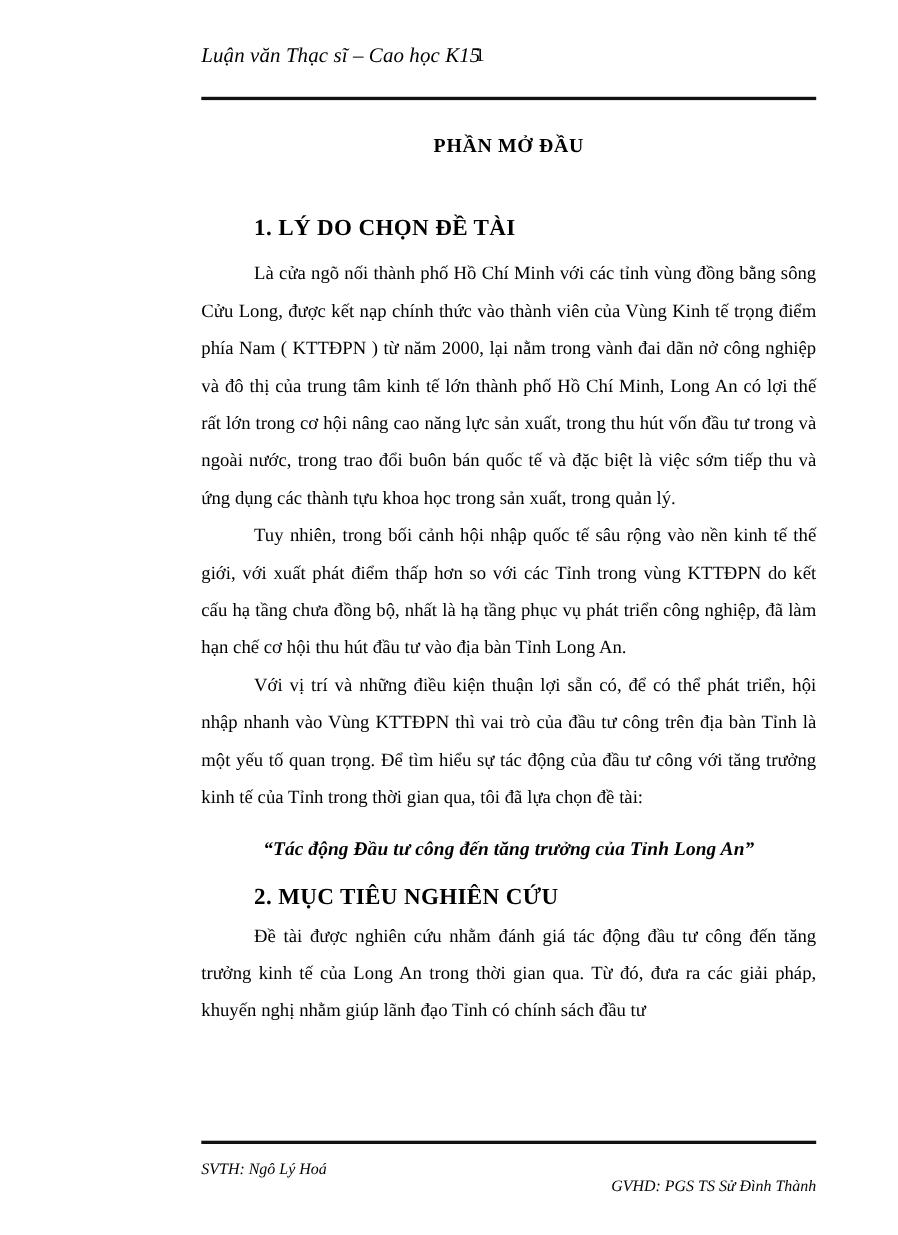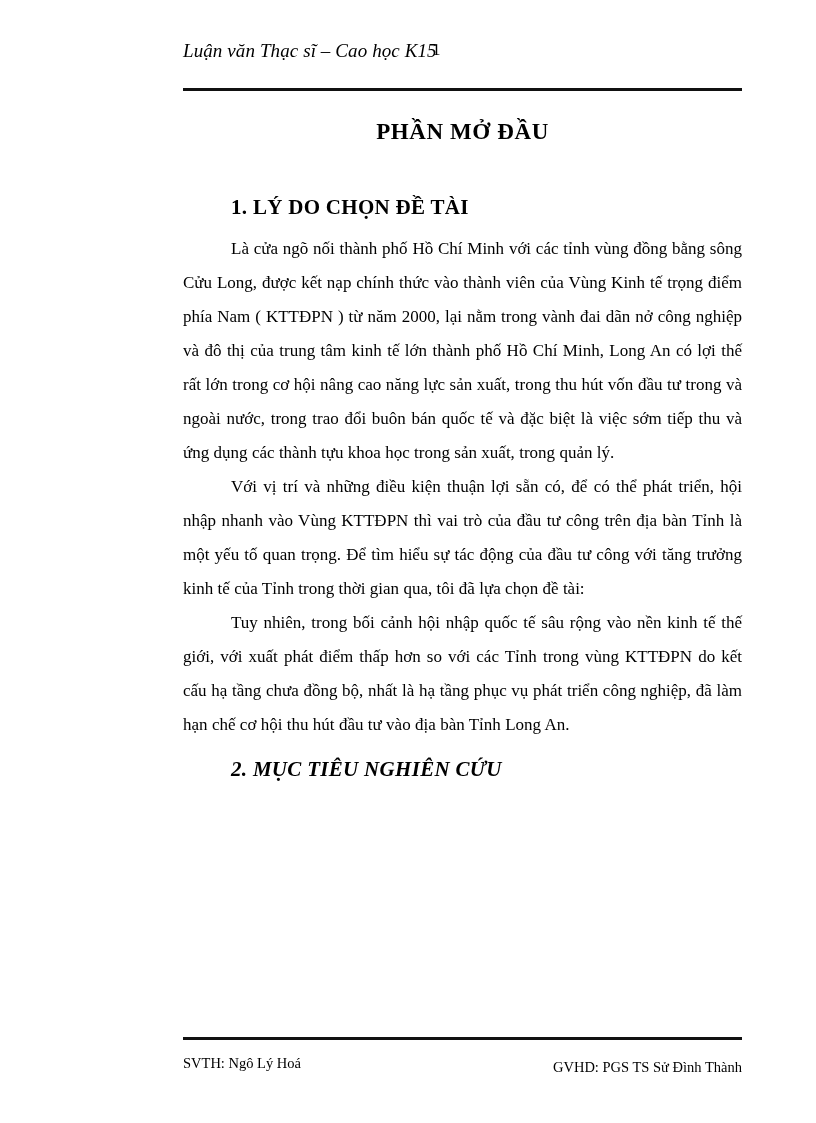--- a/index.html
+++ b/index.html
@@ -57,36 +57,35 @@
   
   .body-block {
     position: absolute;
     left: 183px;
     top: 118px;
     width: 559px;
   }
   .doc-title {
     text-align: center;
     font-weight: bold;
-    font-size: 23px;
+    font-size: 18px;
     letter-spacing: 0.6px;
     margin: 0 0 48px 0;
     line-height: 28px;
   }
   .section-heading {
     font-weight: bold;
     font-size: 21px;
     letter-spacing: 0.3px;
     margin: 0 0 12px 0;
     padding-left: 48px;
     line-height: 26px;
   }
   .section-heading.tight {
     margin: 14px 0 6px 0;
-    font-style: italic;
   }
   p.para {
     margin: 0;
     font-size: 17px;
     line-height: 34px;
     text-align: justify;
     text-indent: 48px;
     hyphens: none;
     word-spacing: 0.1px;
   }
@@ -103,32 +102,33 @@
     letter-spacing: 0.1px;
   }
 
   
   .footer-band {
     position: absolute;
     left: 183px;
     top: 1055px;
     width: 559px;
     height: 24px;
+    font-style: italic;
     font-size: 14.5px;
   }
   .footer-left {
     position: absolute;
     left: 0;
     top: 0;
     white-space: nowrap;
   }
   .footer-right {
     position: absolute;
     right: 0;
-    top: 4px;
+    top: 16px;
     white-space: nowrap;
   }
 </style>
 </head>
 <body>
 
 <div class="page">
 
   <div class="header-band">
     <div class="header-left">Luận văn Thạc sĩ – Cao học K15</div>
@@ -138,27 +138,29 @@
   <div class="rule rule-top"></div>
 
   <div class="body-block">
 
     <div class="doc-title">PHẦN MỞ ĐẦU</div>
 
     <div class="section-heading">1. LÝ DO CHỌN ĐỀ TÀI</div>
 
     <p class="para">Là cửa ngõ nối thành phố Hồ Chí Minh với các tỉnh vùng đồng bằng sông Cửu Long, được kết nạp chính thức vào thành viên của Vùng Kinh tế trọng điểm phía Nam ( KTTĐPN ) từ năm 2000, lại nằm trong vành đai dãn nở công nghiệp và đô thị của trung tâm kinh tế lớn thành phố Hồ Chí Minh, Long An có lợi thế rất lớn trong cơ hội nâng cao năng lực sản xuất, trong thu hút vốn đầu tư trong và ngoài nước, trong trao đổi buôn bán quốc tế và đặc biệt là việc sớm tiếp thu và ứng dụng các thành tựu khoa học trong sản xuất, trong quản lý.</p>
 
+    <p class="para">Tuy nhiên, trong bối cảnh hội nhập quốc tế sâu rộng vào nền kinh tế thế giới, với xuất phát điểm thấp hơn so với các Tỉnh trong vùng KTTĐPN do kết cấu hạ tầng chưa đồng bộ, nhất là hạ tầng phục vụ phát triển công nghiệp, đã làm hạn chế cơ hội thu hút đầu tư vào địa bàn Tỉnh Long An.</p>
+
     <p class="para">Với vị trí và những điều kiện thuận lợi sẵn có, để có thể phát triển, hội nhập nhanh vào Vùng KTTĐPN thì vai trò của đầu tư công trên địa bàn Tỉnh là một yếu tố quan trọng. Để tìm hiểu sự tác động của đầu tư công với tăng trưởng kinh tế của Tỉnh trong thời gian qua, tôi đã lựa chọn đề tài:</p>
 
-    <p class="para">Tuy nhiên, trong bối cảnh hội nhập quốc tế sâu rộng vào nền kinh tế thế giới, với xuất phát điểm thấp hơn so với các Tỉnh trong vùng KTTĐPN do kết cấu hạ tầng chưa đồng bộ, nhất là hạ tầng phục vụ phát triển công nghiệp, đã làm hạn chế cơ hội thu hút đầu tư vào địa bàn Tỉnh Long An.</p>
-
+    <div class="quoted-title">“Tác động Đầu tư công đến tăng trưởng của Tỉnh Long An”</div>
 
     <div class="section-heading tight">2. MỤC TIÊU NGHIÊN CỨU</div>
 
+    <p class="para last-flush">Đề tài được nghiên cứu nhằm đánh giá tác động đầu tư công đến tăng trưởng kinh tế của Long An trong thời gian qua. Từ đó, đưa ra các giải pháp, khuyến nghị nhằm giúp lãnh đạo Tỉnh có chính sách đầu tư</p>
 
   </div>
 
   <div class="rule rule-bottom"></div>
 
   <div class="footer-band">
     <div class="footer-left">SVTH: Ngô Lý Hoá</div>
     <div class="footer-right">GVHD: PGS TS Sử Đình Thành</div>
   </div>
 

